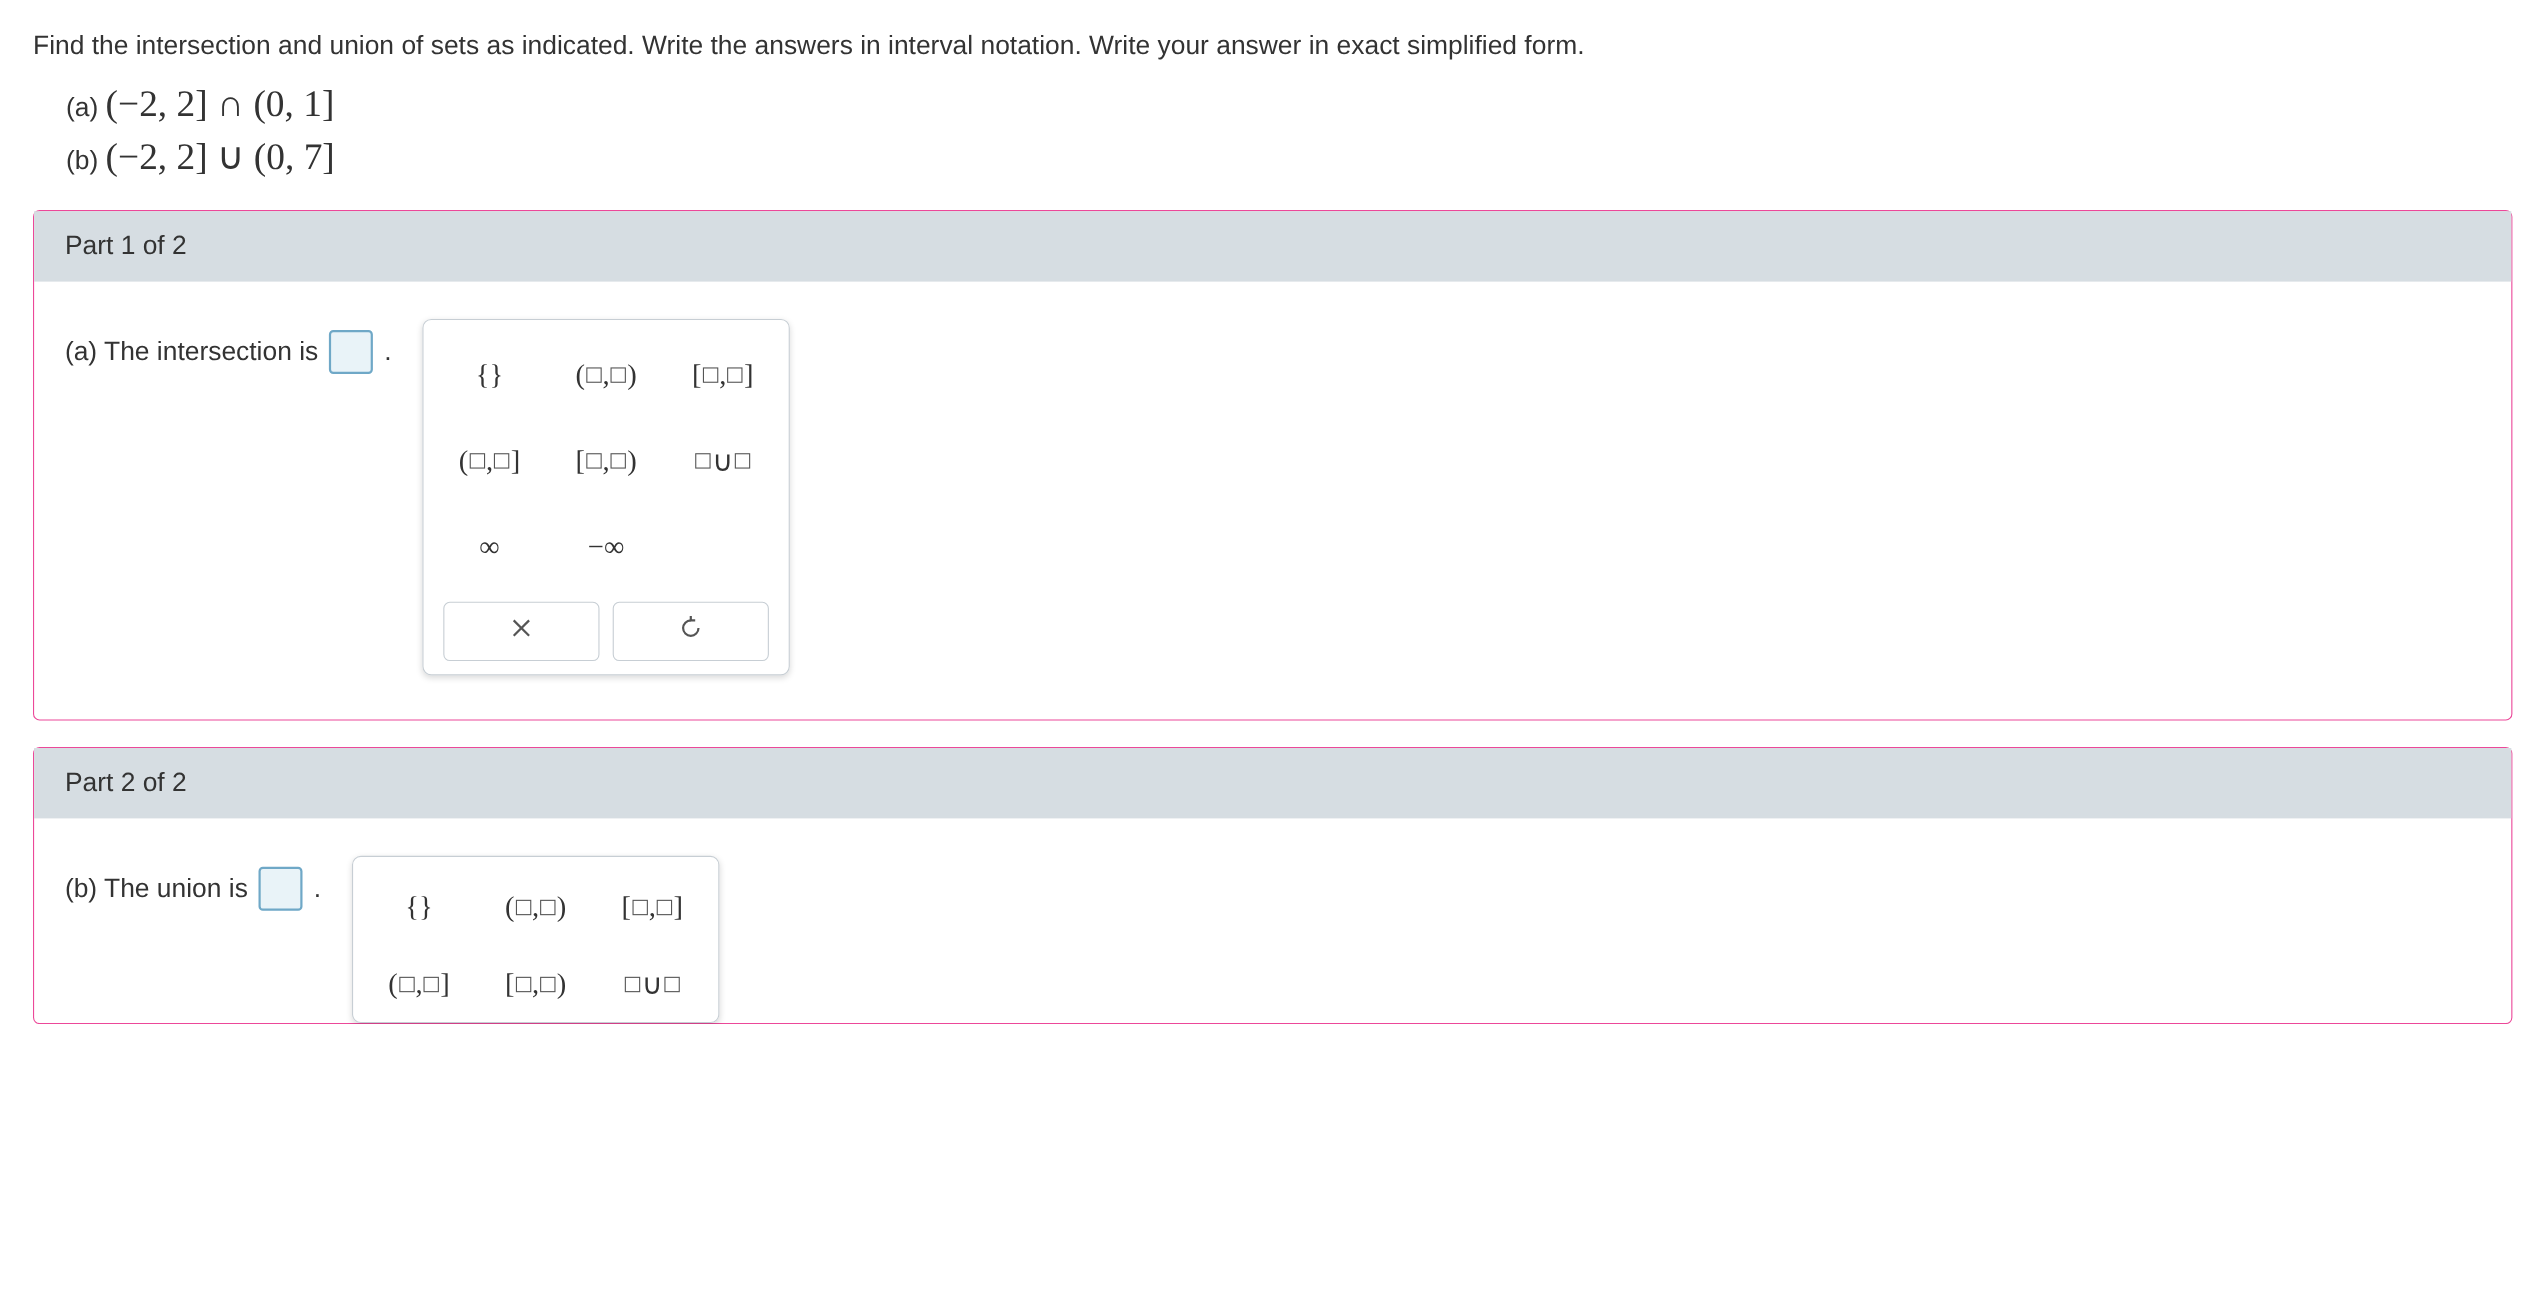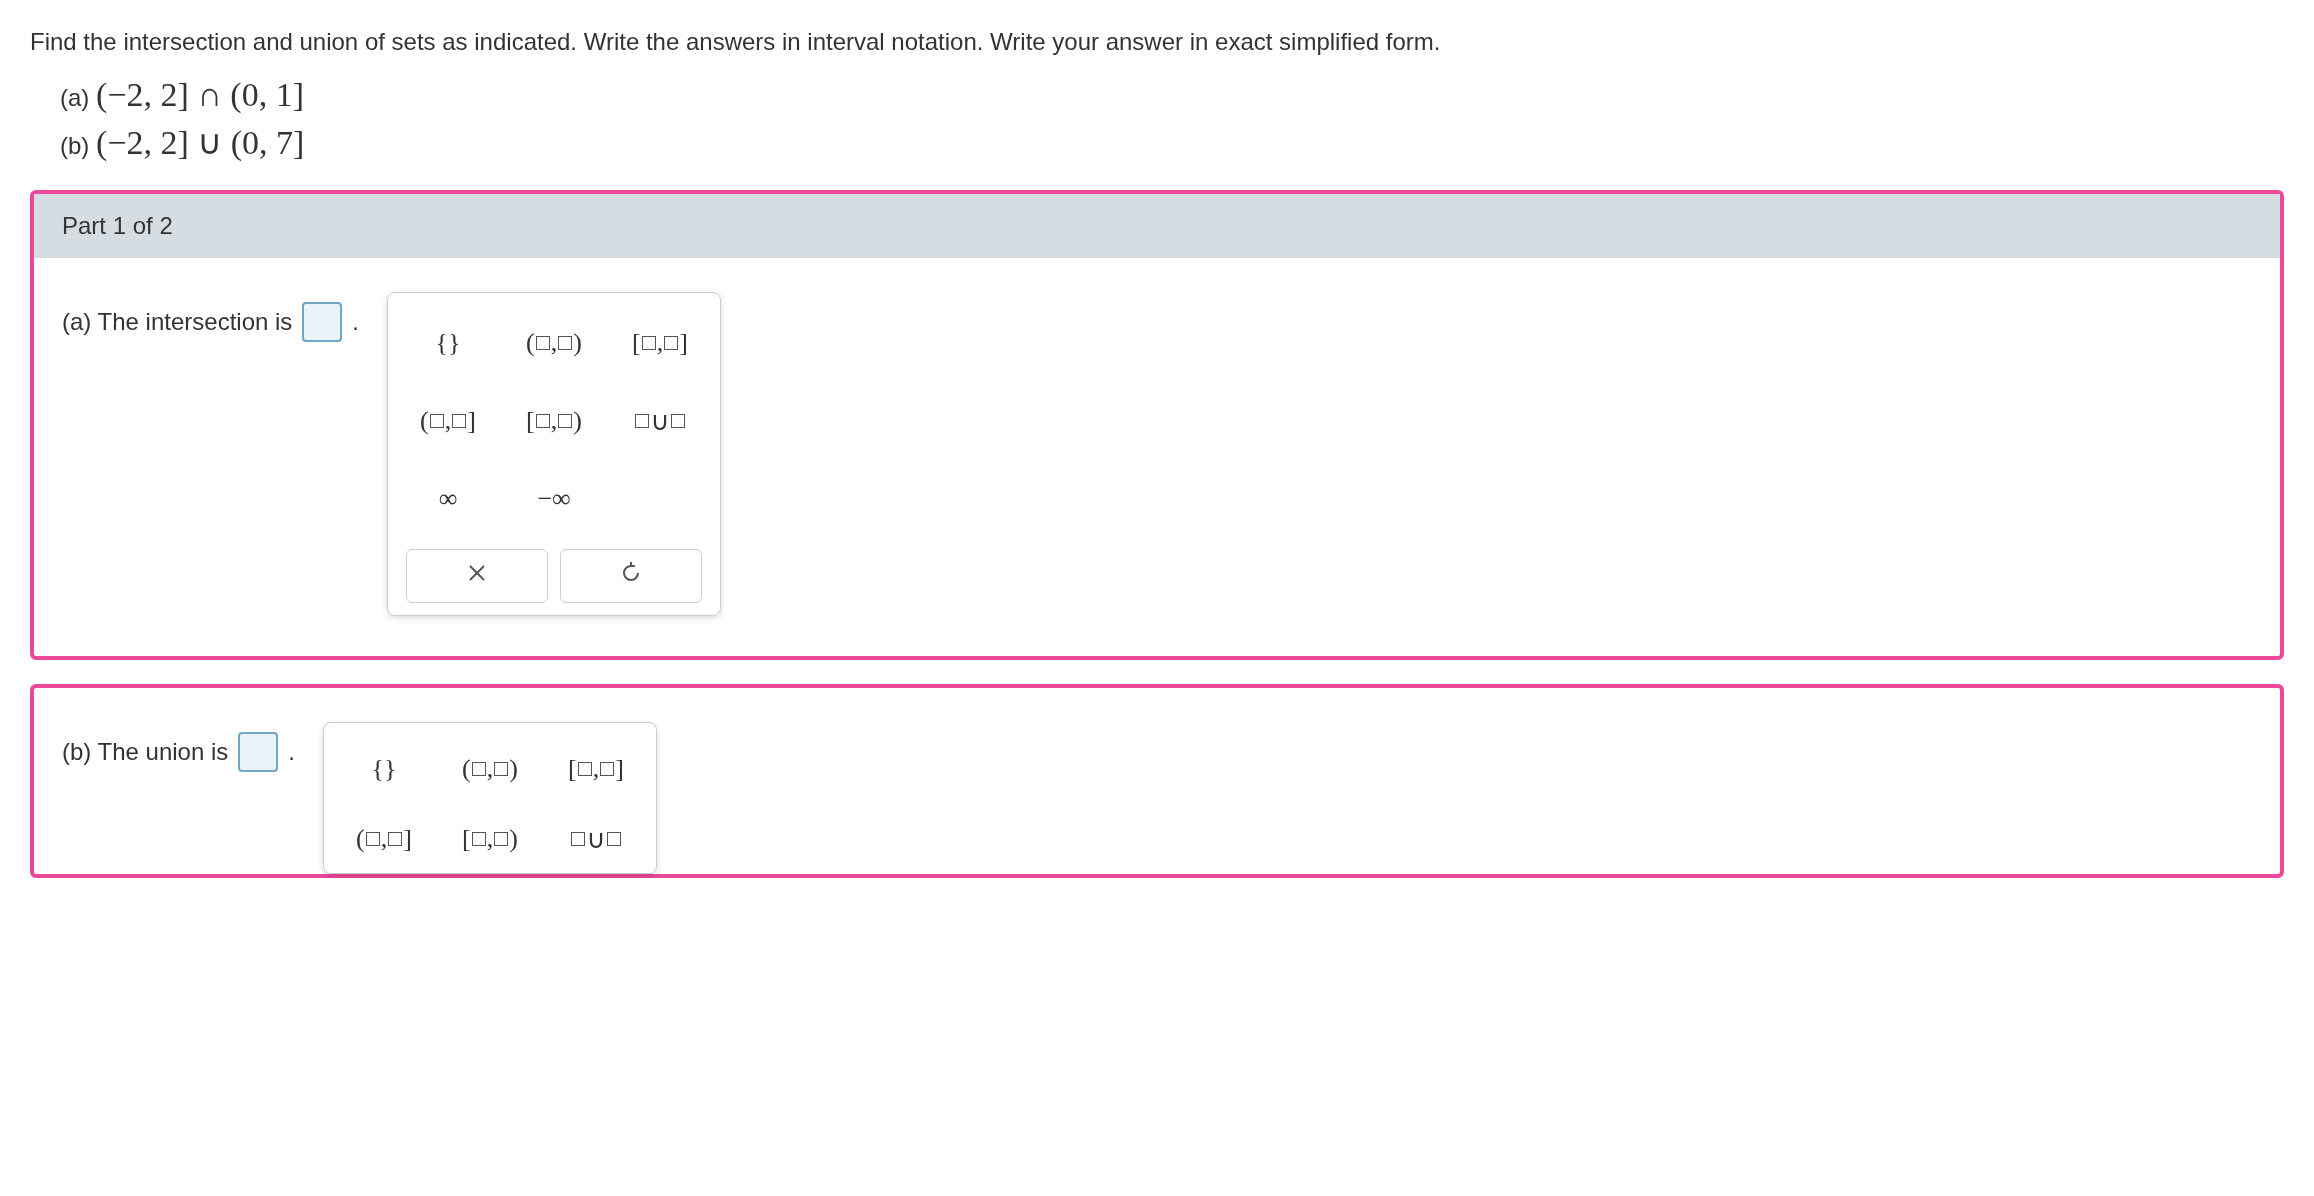--- a/index.html
+++ b/index.html
@@ -18,21 +18,21 @@
   .sub-instructions {
     padding: 4px 30px 4px 60px;
     font-size: 24px;
   }
   .math {
     font-family: "Times New Roman", Times, serif;
     font-size: 34px;
   }
   .part-container {
     margin: 24px 30px 0 30px;
-    border: 4px solid #ec4899;
+    border: 1px solid #ec4899;
     border-radius: 6px;
     overflow: visible;
   }
   .part-header {
     background: #d6dde2;
     padding: 18px 28px;
     font-size: 24px;
     color: #333;
   }
   .part-body {
@@ -167,20 +167,21 @@
                 <polyline points="11,0 11,4 15,4" fill="none" stroke="#555" stroke-width="2"></polyline>
               </svg>
           </span>
         </div>
       </div>
     </div>
   </div>
 </div>
 
 <div class="part-container">
+  <div class="part-header">Part 2 of 2</div>
   <div class="part-body" style="padding-bottom:0;">
     <div class="answer-line">
       <span>(b) The union is</span>
       <span class="answer-input"></span>
       <span class="period">.</span>
     </div>
 
     <div class="keypad" style="padding-bottom:6px;">
       <div class="keypad-grid" style="grid-auto-rows:56px;">
         <div class="kp-cell">

